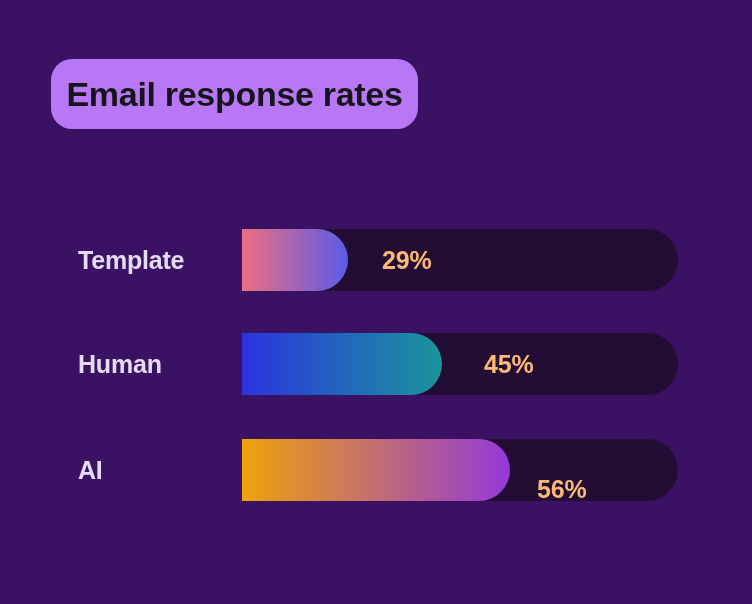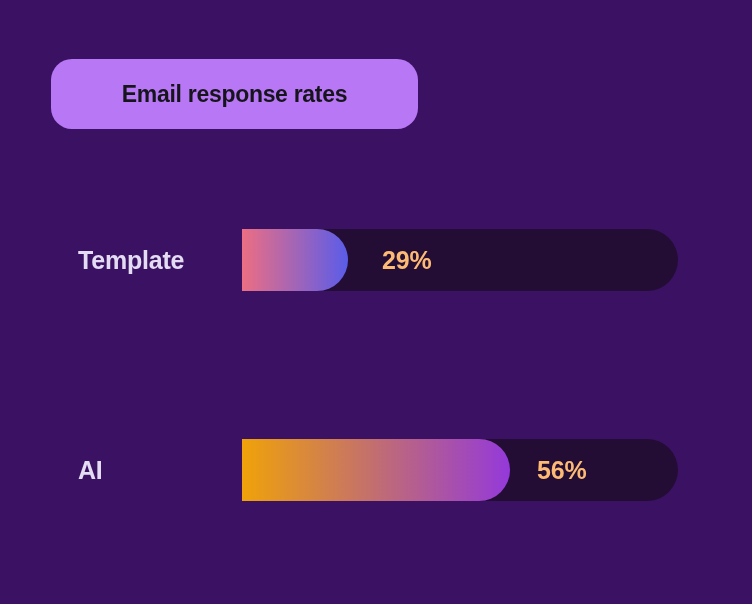--- a/index.html
+++ b/index.html
@@ -29,21 +29,21 @@
     width: 367px;
     height: 70px;
     background: #b878f6;
     border-radius: 21px;
     display: flex;
     align-items: center;
     justify-content: center;
     box-sizing: border-box;
   }
   .title-text {
-    font-size: 23px;
+    font-size: 34px;
     font-weight: bold;
     color: #16151c;
     letter-spacing: -0.3px;
     white-space: nowrap;
   }
 
   
   .chart {
     position: absolute;
     left: 0;
@@ -115,41 +115,48 @@
     align-items: center;
     font-size: 25px;
     font-weight: bold;
     color: #fdba74;
     letter-spacing: -0.2px;
     white-space: nowrap;
     pointer-events: none;
   }
   .value-0 { left: 382px; }
   .value-1 { left: 484px; }
-  .value-2 { left: 537px; }
+  .value-2 { left: 537px; margin-top: 19px; }
 </style>
 </head>
 <body>
 
 <div class="canvas">
 
   <div class="title-badge">
     <span class="title-text">Email response rates</span>
   </div>
 
   <div class="chart">
 
     <div class="row row-0">
       <div class="row-label">Template</div>
       <div class="track">
         <div class="fill fill-0"></div>
       </div>
       <div class="value value-0">29%</div>
     </div>
 
+    <div class="row row-1">
+      <div class="row-label">Human</div>
+      <div class="track">
+        <div class="fill fill-1"></div>
+      </div>
+      <div class="value value-1">45%</div>
+    </div>
 
     <div class="row row-2">
       <div class="row-label">AI</div>
       <div class="track">
         <div class="fill fill-2"></div>
       </div>
       <div class="value value-2">56%</div>
     </div>
 
   </div>

